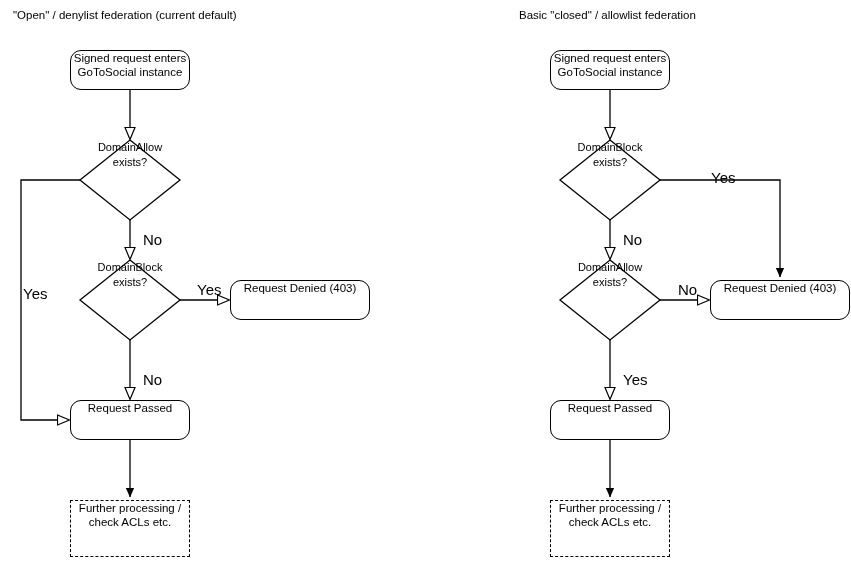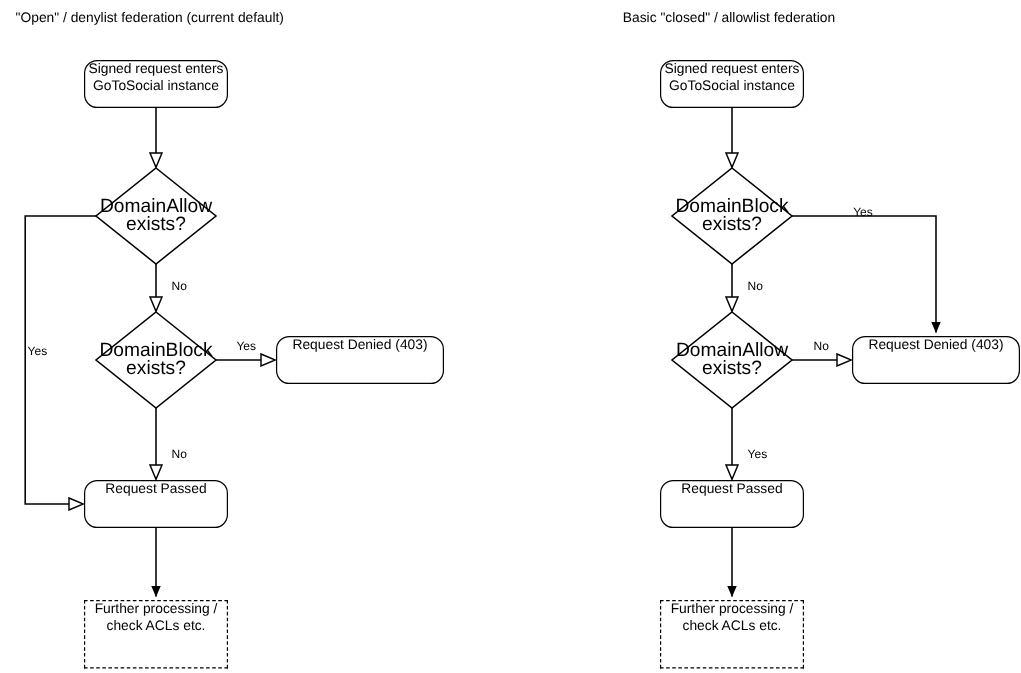--- a/index.html
+++ b/index.html
@@ -48,31 +48,30 @@
     border: 1.3px solid #000000;
     border-radius: 11px;
   }
   .dashed-box {
     border: 1.6px dashed #000000;
     border-radius: 0;
   }
   .diamond-label {
     position: absolute;
     display: flex;
-    align-items: center;
     justify-content: center;
     text-align: center;
-    font-size: 16px;
+    font-size: 11px;
     line-height: 15px;
     color: #000000;
     pointer-events: none;
   }
   .edge-label {
     position: absolute;
-    font-size: 10px;
+    font-size: 15px;
     line-height: 13px;
     color: #000000;
     white-space: nowrap;
     background: transparent;
   }
 </style>
 </head>
 <body>
 
 <svg id="canvas" viewBox="0 0 851 561" xmlns="http://www.w3.org/2000/svg">

